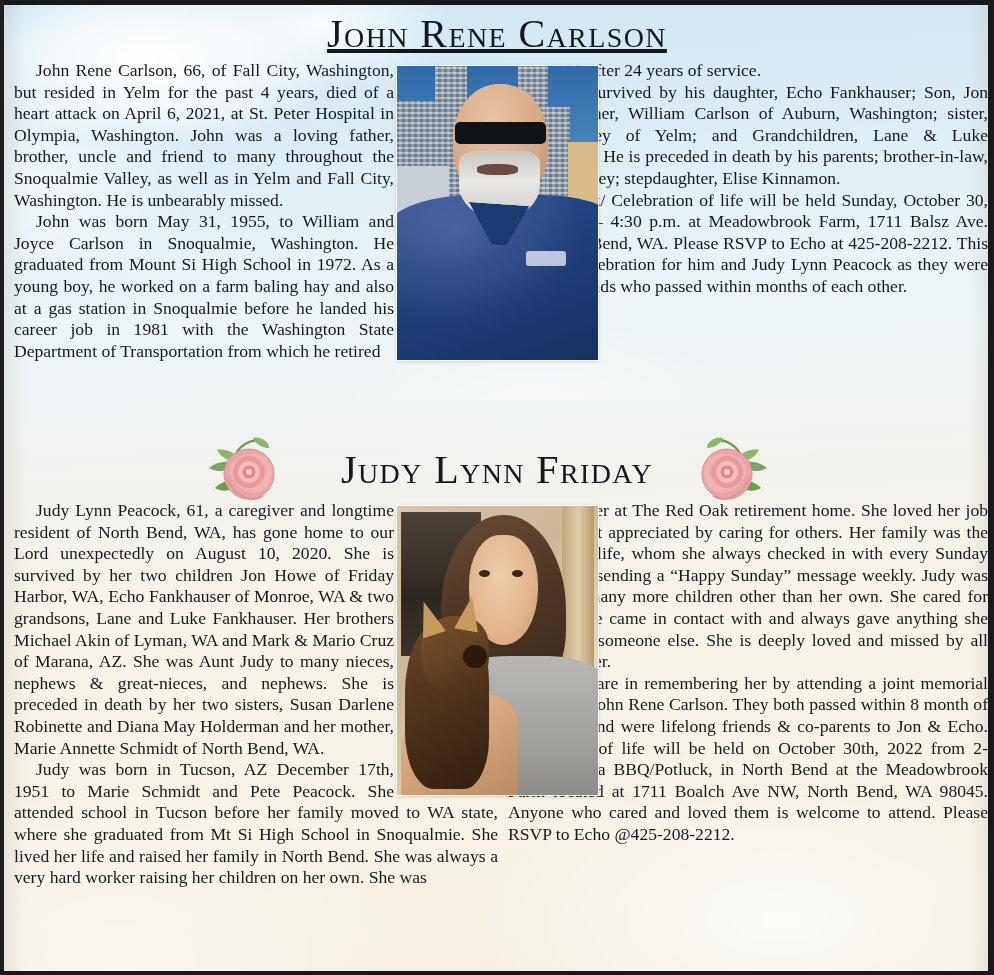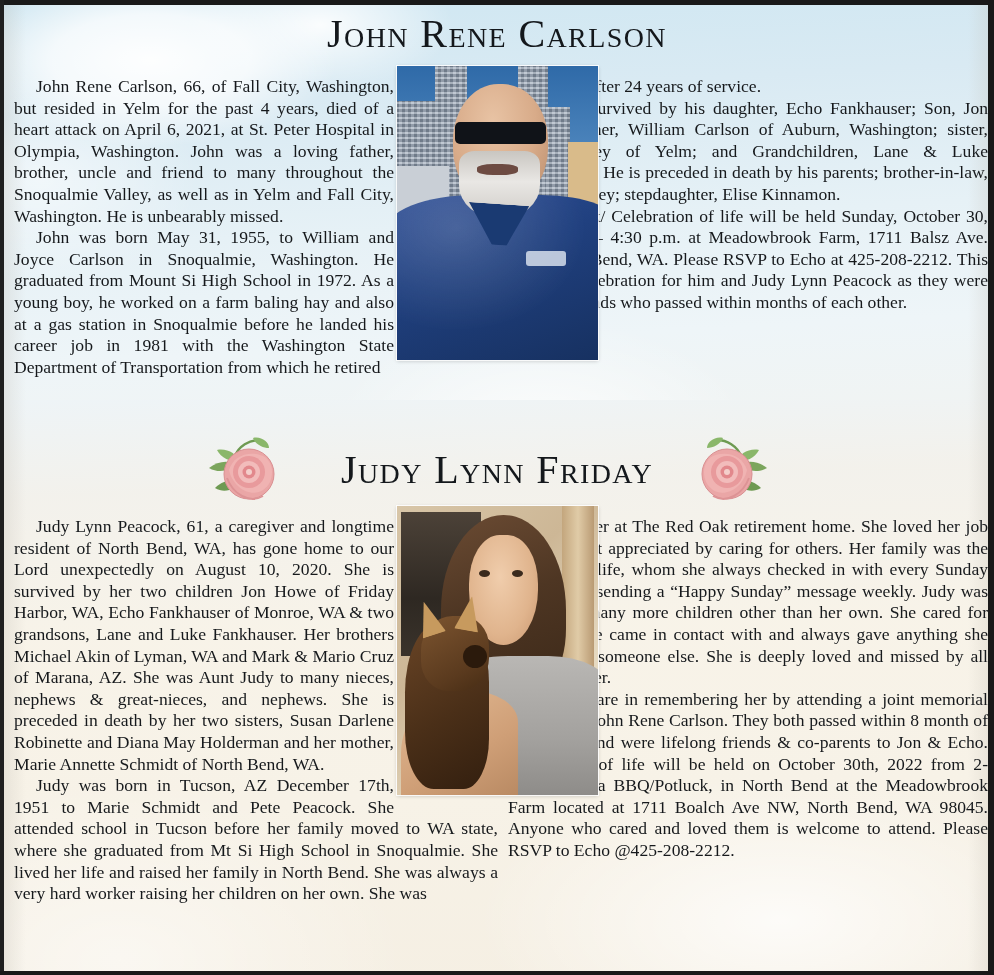--- a/index.html
+++ b/index.html
@@ -65,40 +65,40 @@
     position: absolute;
     left: 0; right: 0;
     text-align: center;
     font-family: "Liberation Serif", "DejaVu Serif", serif;
     font-variant: small-caps;
     font-weight: 400;
     color: #14181c;
     letter-spacing: 1.4px;
     white-space: nowrap;
   }
-  #title-john { top: 12px; font-size: 40px; line-height: 44px; }
+  #title-john { top: 12px; font-size: 40px; line-height: 44px; text-decoration: underline; }
   #title-judy { top: 448px; font-size: 40px; line-height: 44px; }
 
   .rose {
     position: absolute;
     width: 86px; height: 80px;
   }
   #rose-left  { left: 205px; top: 434px; }
   #rose-right { left: 685px; top: 434px; }
 
   
   .article {
     position: absolute;
   }
   #article-john { left: 8px; top: 60px; width: 978px; }
   #article-judy { left: 8px; top: 500px; width: 978px; }
 
   .col {
     position: absolute;
-    top: 16px;
+    top: 0;
     font-size: 17.6px;
     line-height: 21.6px;
     color: #16191c;
     text-align: justify;
     -webkit-hyphens: auto;
     hyphens: auto;
   }
   .col p { margin: 0; text-indent: 22px; }
 
   

